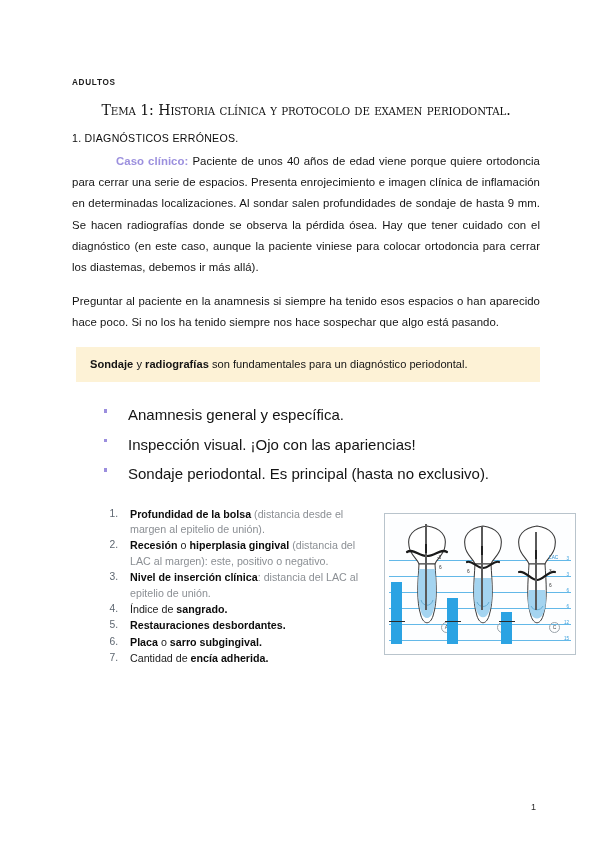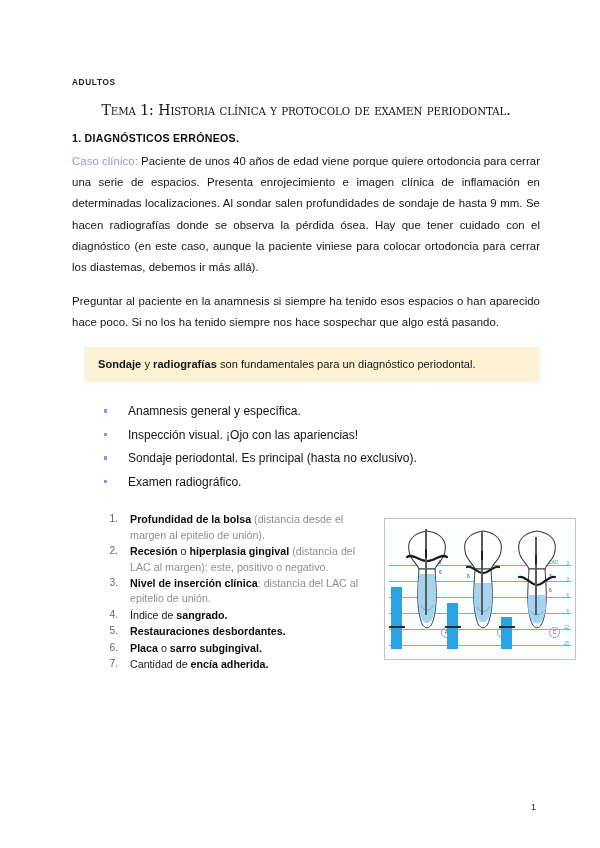--- a/index.html
+++ b/index.html
@@ -41,58 +41,59 @@
     text-align: center;
     color: #111;
     margin: 0 0 13px 0;
     transform: scaleX(0.93);
     transform-origin: center;
     white-space: nowrap;
   }
 
   h2.section {
     font-size: 10.6px;
-    font-weight: 700;
+    font-weight: 400;
     letter-spacing: 0.28px;
     margin: 0 0 7px 0;
     color: #0d0d0d;
   }
 
   p.body {
     font-size: 11.4px;
     line-height: 1.86;
     text-align: justify;
     margin: 0 0 13px 0;
     color: #141414;
     letter-spacing: 0.05px;
   }
 
   .case-label {
     color: #9c90de;
-    font-weight: 400;
+    font-weight: 700;
+    margin-left: 44px;
   }
 
   .callout {
     background: #fdf2d6;
     font-size: 11.1px;
     line-height: 1.6;
     padding: 9px 2px 9px 14px;
-    margin: 5px 0 18px 12px;
+    margin: 5px 0 18px 4px;
     color: #141414;
     letter-spacing: 0.02px;
   }
   .callout b { font-weight: 700; }
 
   ul.bullets {
     list-style: none;
     margin: 0 0 18px 0;
     padding: 0 0 0 30px;
   }
   ul.bullets li {
-    font-size: 12px;
+    font-size: 15px;
     line-height: 1.96;
     position: relative;
     padding-left: 26px;
     color: #141414;
   }
   ul.bullets li::before {
     content: "";
     position: absolute;
     left: 2px;
     top: 9px;
@@ -227,21 +228,20 @@
   <p class="body">Preguntar al paciente en la anamnesis si siempre ha tenido esos espacios o han aparecido hace poco. Si no los ha tenido siempre nos hace sospechar que algo está pasando.</p>
 
 
   <div class="callout"><b>Sondaje</b><span> y </span><b>radiografías</b><span> son fundamentales para un diagnóstico periodontal.</span></div>
 
 
   <ul class="bullets">
     <li>Anamnesis general y específica.</li>
     <li>Inspección visual. ¡Ojo con las apariencias!</li>
     <li>Sondaje periodontal. Es principal (hasta no exclusivo).</li>
-    <li>Examen radiográfico.</li>
   </ul>
 
 
   <div class="numbered-wrap">
 
     <ol class="numbered">
       <li>
         <span class="num">1.</span><b>Profundidad de la bolsa</b><span class="muted"> (distancia desde el margen al epitelio de unión).</span>
       </li>
       <li>

